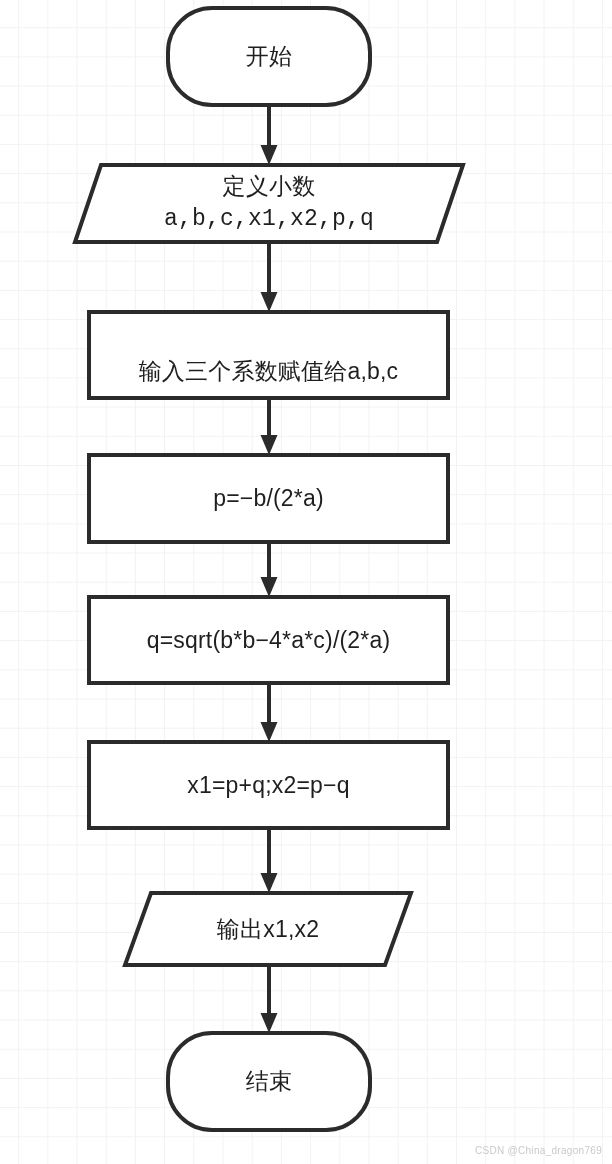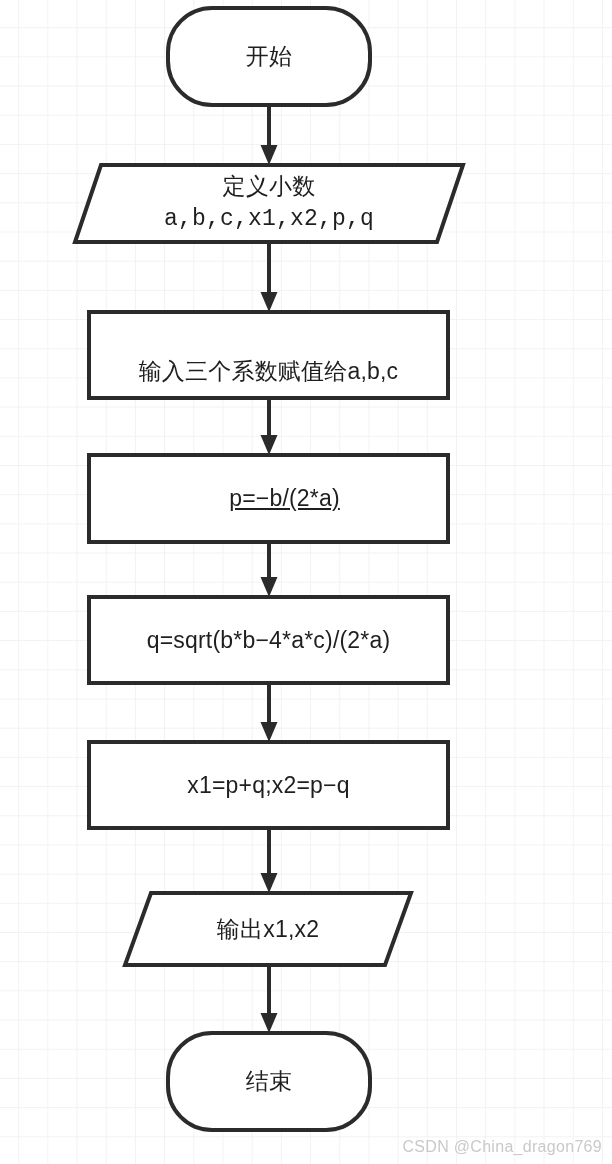--- a/index.html
+++ b/index.html
@@ -58,21 +58,21 @@
     line-height: 31px;
     letter-spacing: 0.2px;
     white-space: pre;
     pointer-events: none;
   }
   .node-label span { display: block; }
   .watermark {
     position: absolute;
     right: 10px;
     bottom: 8px;
-    font-size: 16px;
+    font-size: 10px;
     color: #c9c9c9;
     letter-spacing: 0.3px;
     margin-top: 21px;
   }
 </style>
 </head>
 <body>
 
 <div id="canvas">
 
@@ -102,21 +102,21 @@
         <rect x="89" y="742" width="359" height="86" class="node-shape"></rect>
         <polygon points="151,893 411,893 385,965 125,965" class="node-shape"></polygon>
         <rect x="168" y="1033" width="202" height="97" rx="44.090909090909086" ry="44.090909090909086" class="node-shape round"></rect>
       </g>
   </svg>
 
   <div id="labels-layer">
       <div class="node-label" style="left: 168px; top: 8px; width: 202px; height: 97px;"><span>开始</span></div>
       <div class="node-label" style="left: 75px; top: 165px; width: 388px; height: 77px; font-family: Liberation Mono, monospace;"><span>定义小数</span><span>a,b,c,x1,x2,p,q</span></div>
       <div class="node-label" style="left: 89px; top: 328px; width: 359px; height: 86px;"><span>输入三个系数赋值给a,b,c</span></div>
-      <div class="node-label" style="left: 105px; top: 455px; width: 359px; height: 87px; text-decoration: underline;"><span>p=−b/(2*a)</span></div>
+      <div class="node-label" style="left: 89px; top: 455px; width: 359px; height: 87px;"><span>p=−b/(2*a)</span></div>
       <div class="node-label" style="left: 89px; top: 597px; width: 359px; height: 86px;"><span>q=sqrt(b*b−4*a*c)/(2*a)</span></div>
       <div class="node-label" style="left: 89px; top: 742px; width: 359px; height: 86px;"><span>x1=p+q;x2=p−q</span></div>
       <div class="node-label" style="left: 125px; top: 893px; width: 286px; height: 72px;"><span>输出x1,x2</span></div>
       <div class="node-label" style="left: 168px; top: 1033px; width: 202px; height: 97px;"><span>结束</span></div>
     </div>
 
   <div class="watermark">CSDN @China_dragon769</div>
 </div>
 
 </body></html>

